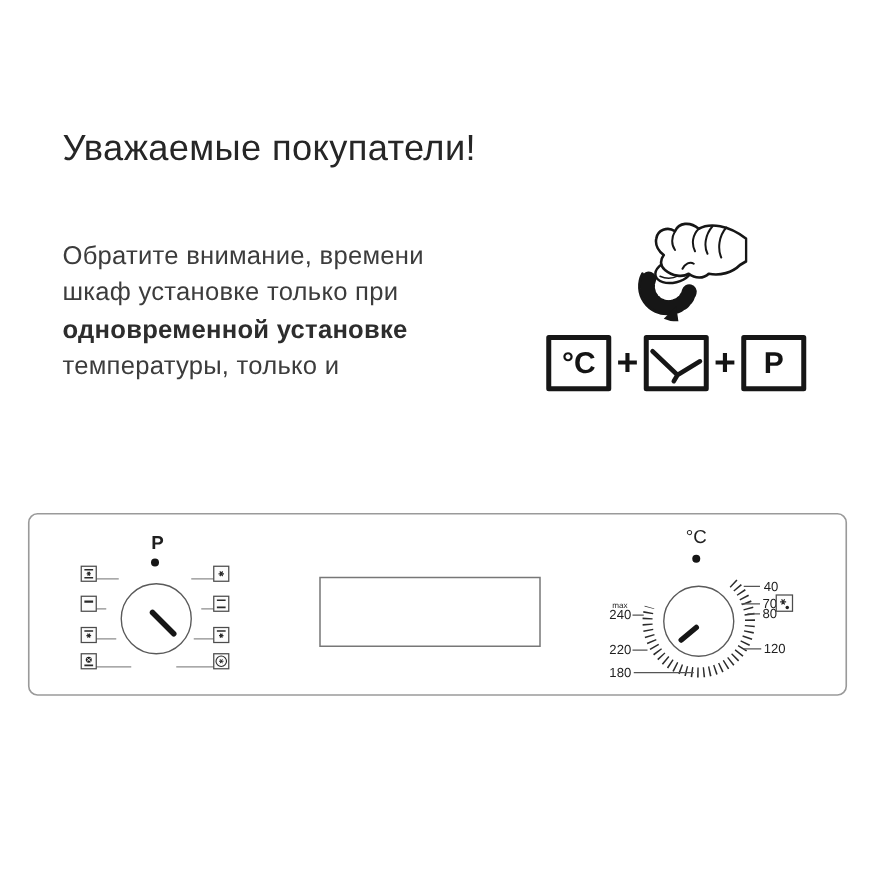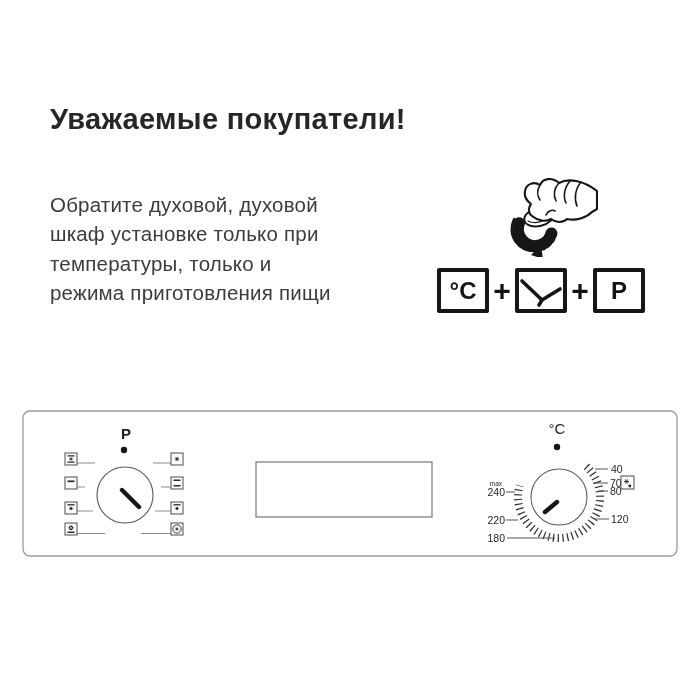--- a/index.html
+++ b/index.html
@@ -2,21 +2,21 @@
 <html><head>
 <meta charset="utf-8">
 <style>
   html,body{margin:0;padding:0;}
   body{
     width:700px;height:700px;background:#ffffff;position:relative;overflow:hidden;
     font-family:"Liberation Sans",sans-serif;color:#262626;
   }
   .page-title{
     position:absolute;left:50px;top:84px;
-    font-size:29px;font-weight:700;letter-spacing:.3px;color:#262626;
+    font-size:29px;font-weight:400;letter-spacing:.3px;color:#262626;
   }
   .notice{
     position:absolute;left:50px;top:190px;width:360px;
     font-size:20.5px;line-height:29.4px;color:#3c3c3c;letter-spacing:.2px;
   }
   .notice .bold-line{font-weight:700;color:#2d2d2d;}
   .illustration{position:absolute;left:437px;top:175px;width:225px;}
   .hand-wrap{margin-left:71px;width:90px;height:82px;}
   .formula{display:flex;align-items:center;margin-top:11px;}
   .fbox{
@@ -30,24 +30,24 @@
   }
   .panel-wrap{position:absolute;left:20px;top:406px;width:660px;height:156px;}
   svg text{font-family:"Liberation Sans",sans-serif;}
 </style>
 </head>
 <body>
 
 <h1 class="page-title">Уважаемые покупатели!</h1>
 
 <div class="notice">
-  <div>Обратите духовой, духовой</div>
+  <div>Обратите внимание, времени</div>
   <div>шкаф установке только при</div>
+  <div class="bold-line">одновременной установке</div>
   <div>температуры, только и</div>
-  <div>режима приготовления пищи</div>
 </div>
 
 <div class="illustration">
 
   <div class="hand-wrap">
     <svg width="90" height="82" viewBox="0 0 90 82">
       <g fill="none" stroke="#161616" stroke-linecap="round" stroke-linejoin="round">
 
         <path d="M11,48.2 A17,17 0 1 0 43.4,58.4" stroke-width="12" stroke-dasharray="2.1 2.7"></path>
 

